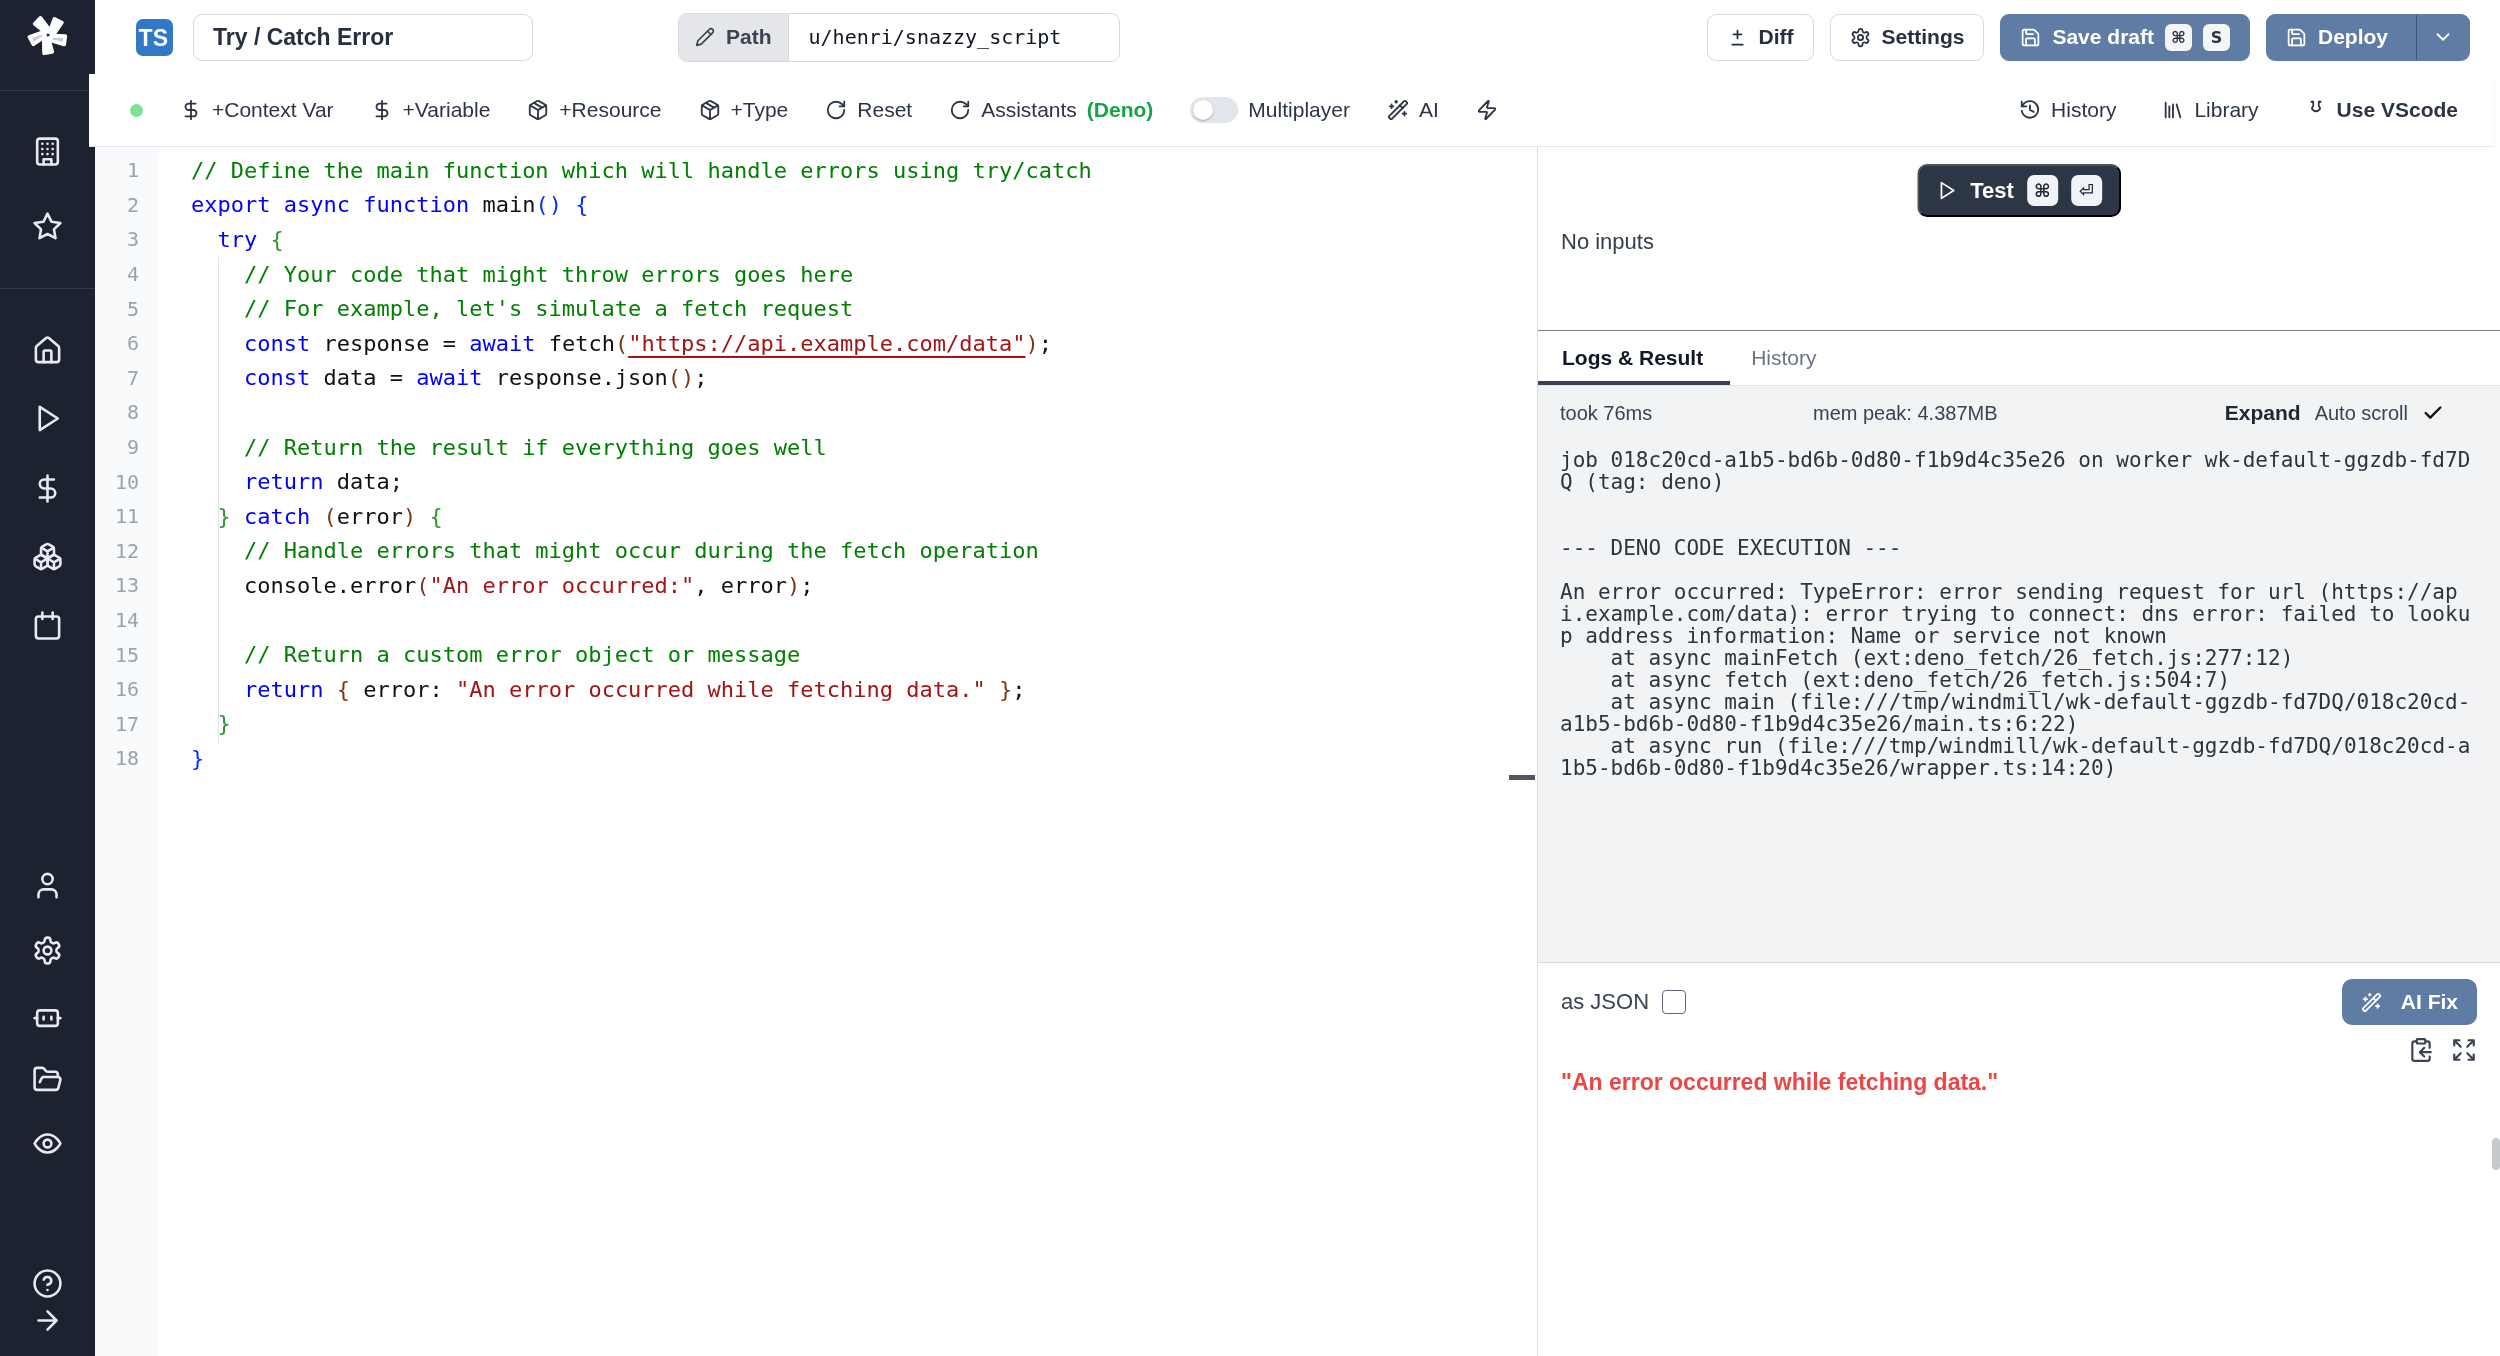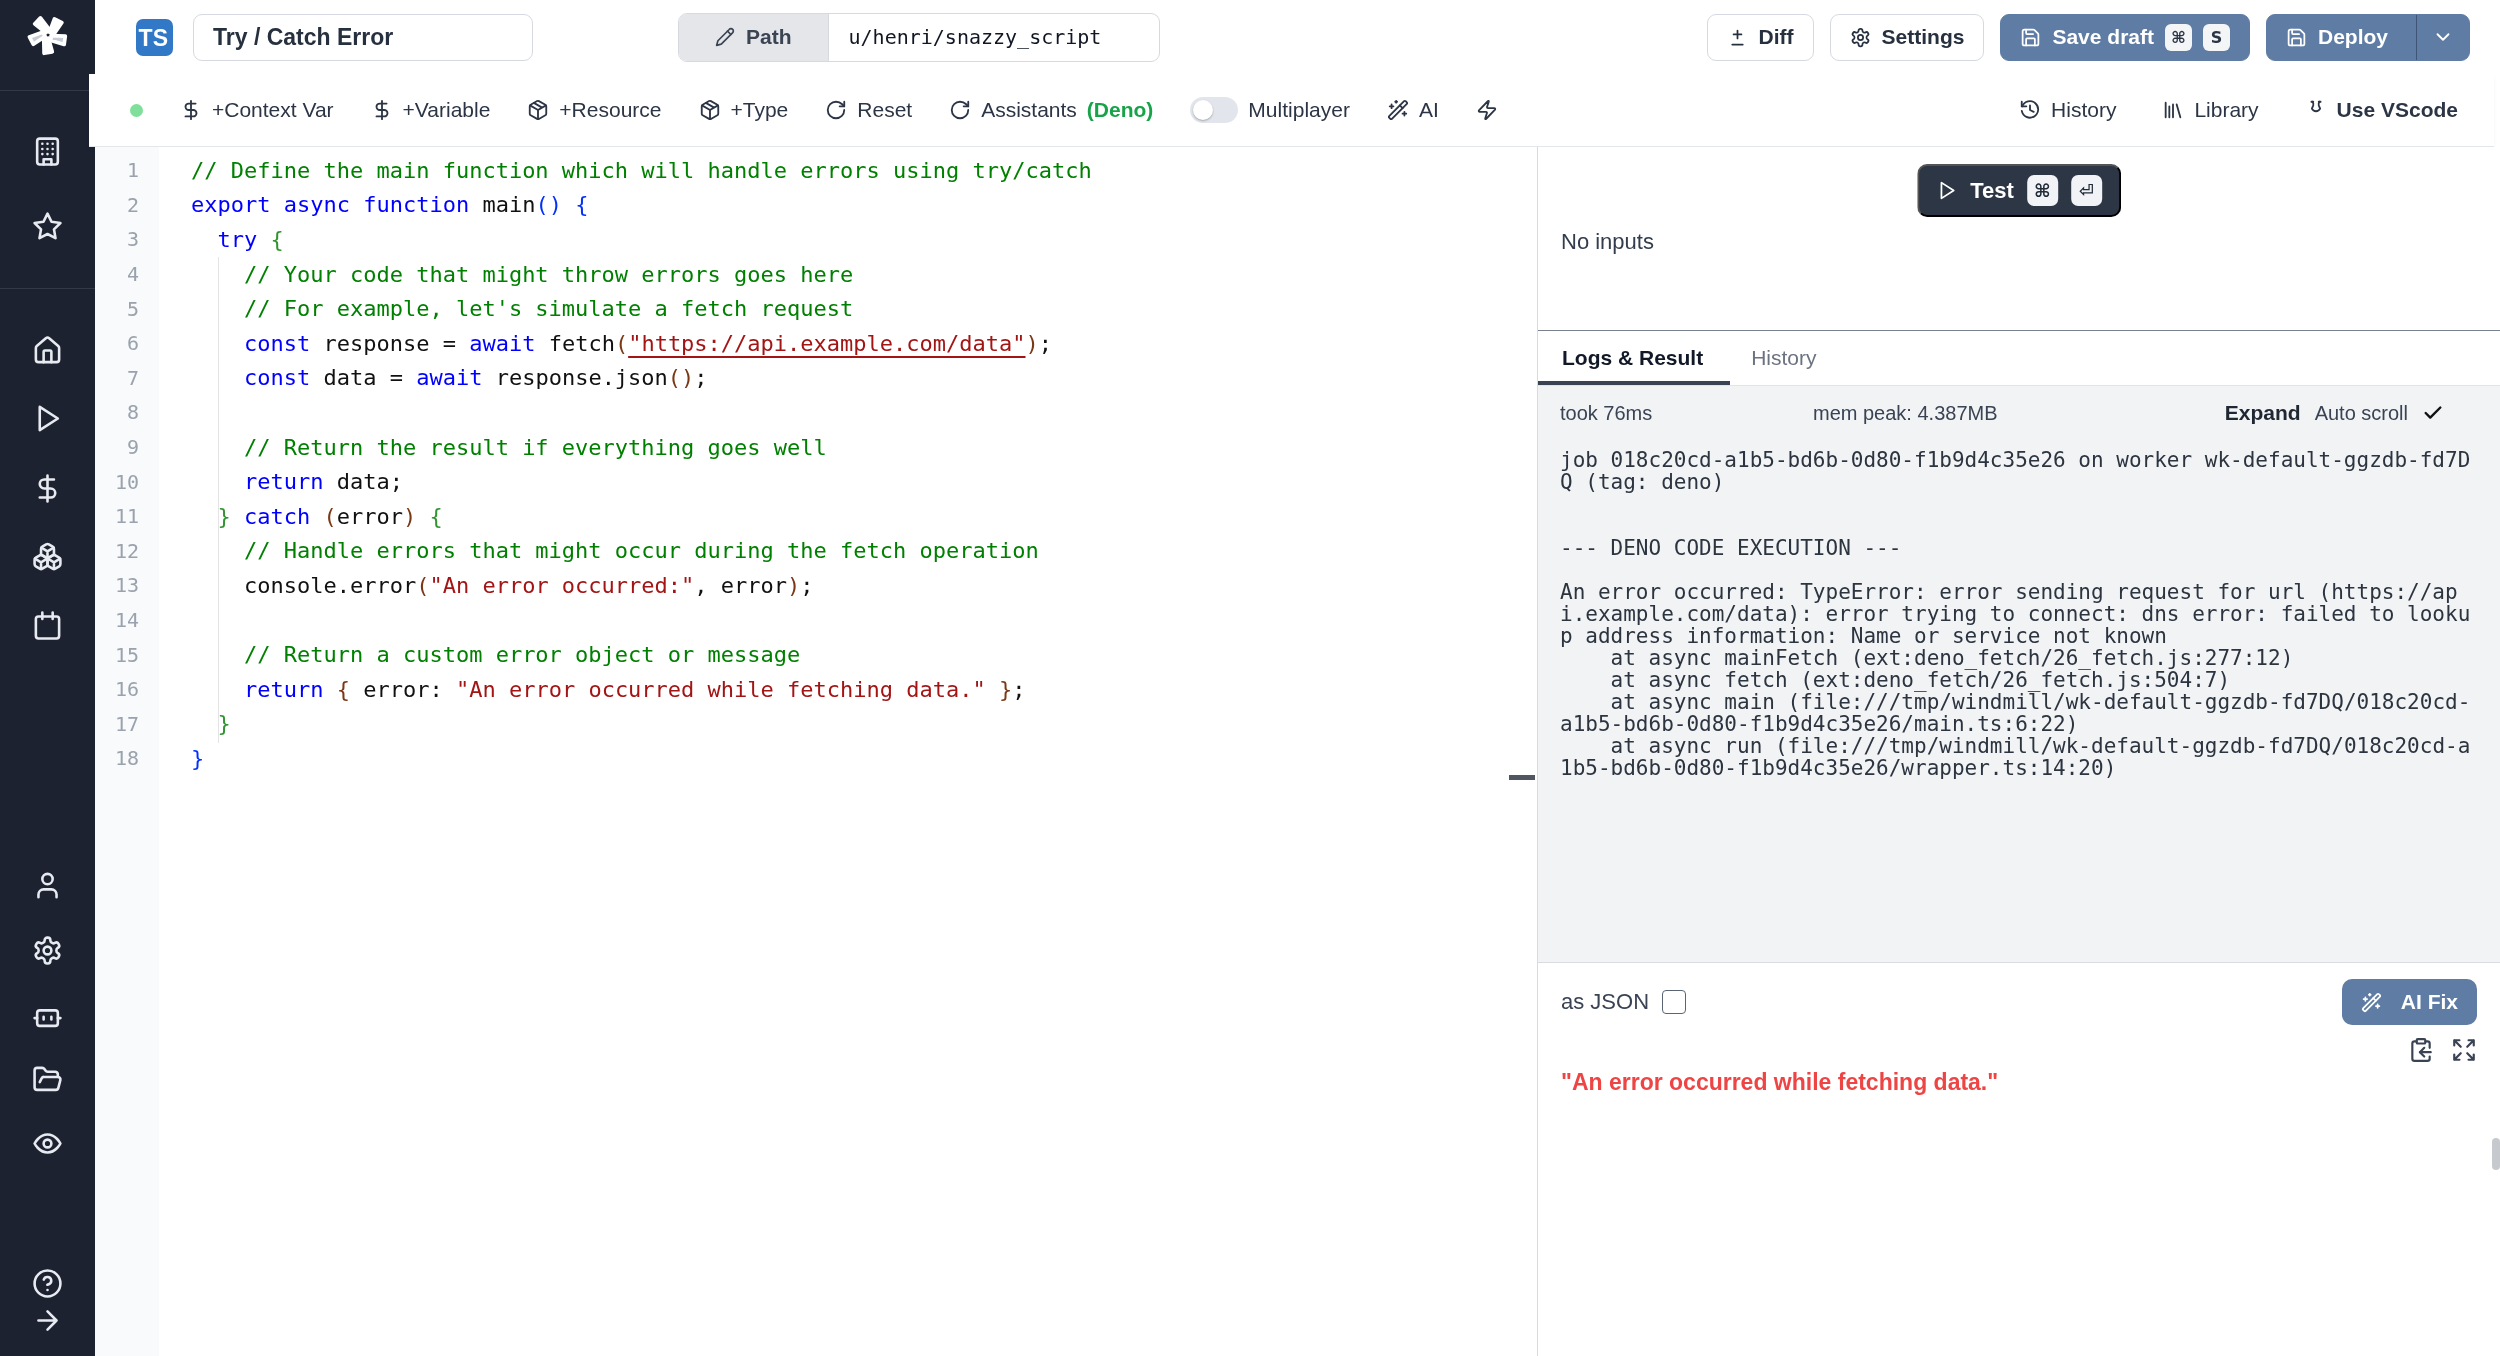--- a/index.html
+++ b/index.html
@@ -10,21 +10,21 @@
   .rail{position:absolute;left:0;top:0;width:95px;height:1356px;background:#1d2230}
   .rail .logo{position:absolute;left:26px;top:13px;color:#fff}
   .rail-div{position:absolute;left:0;width:95px;border-top:1px solid #323949}
   .rail-ic{position:absolute;left:32px;width:31px;height:31px;color:#e7eaf0;cursor:pointer}
 
   
   .topbar{position:absolute;left:95px;top:0;width:2405px;height:74px;background:#fff;display:flex;align-items:center;padding:0 30px 0 41px;box-sizing:border-box}
   .ts-badge{width:37px;height:37px;background:#3178c6;border-radius:7px;color:#fff;font-weight:700;font-size:23px;display:flex;align-items:flex-end;justify-content:flex-end;padding:0 5px 4px 0;box-sizing:border-box;flex:none}
   .title-input{margin-left:20px;width:340px;height:47px;border:1px solid #d6dae0;border-radius:9px;display:flex;align-items:center;padding:0 19px;font-size:23px;font-weight:600;color:#27303f;box-sizing:border-box;background:#fff}
   .path-group{margin-left:145px;height:47px;border:1px solid #d6dae0;border-radius:9px;display:flex;align-items:stretch;overflow:hidden;background:#fff}
-  .path-label{background:#e4e6ea;display:flex;align-items:center;gap:11px;padding:0 36px;font-size:21px;font-weight:600;color:#3b4453;border-right:1px solid #d6dae0}
+  .path-label{background:#e4e6ea;display:flex;align-items:center;gap:11px;padding:0 16px;font-size:21px;font-weight:600;color:#3b4453;border-right:1px solid #d6dae0}
   .path-label svg{width:20px;height:20px}
   .path-value{display:flex;align-items:center;padding:0 20px;font-family:"DejaVu Sans Mono",monospace;font-size:20px;color:#101623;min-width:290px}
   .tb-right{margin-left:auto;display:flex;gap:16px;align-items:center}
   .btn{height:47px;border:1px solid #d6dae0;border-radius:9px;background:#fff;display:flex;align-items:center;gap:11px;padding:0 19px;font-size:21px;font-weight:600;color:#27303f;cursor:pointer;box-sizing:border-box}
   .btn svg{width:21px;height:21px}
   .btn-blue{background:#5f7da4;border:1px solid #5f7da4;color:#fff}
   .kbd{min-width:27px;height:27px;background:#f3f5f7;border-radius:6px;color:#2b3546;font-size:16px;display:flex;align-items:center;justify-content:center;padding:0 5px;box-sizing:border-box;font-family:"DejaVu Sans",sans-serif}
   .deploy{padding:0}
   .deploy .dp-main{display:flex;align-items:center;gap:11px;padding:0 17px 0 19px;height:100%}
   .deploy .dp-chev{border-left:1px solid rgba(23,37,60,.45);height:100%;display:flex;align-items:center;padding:0 15px}

